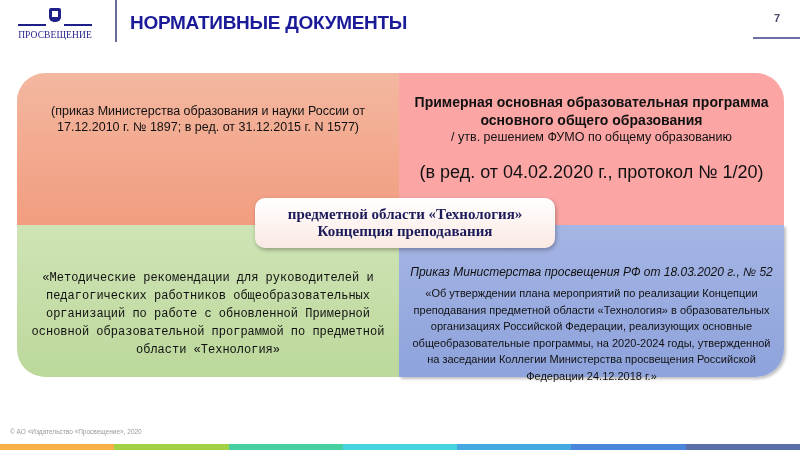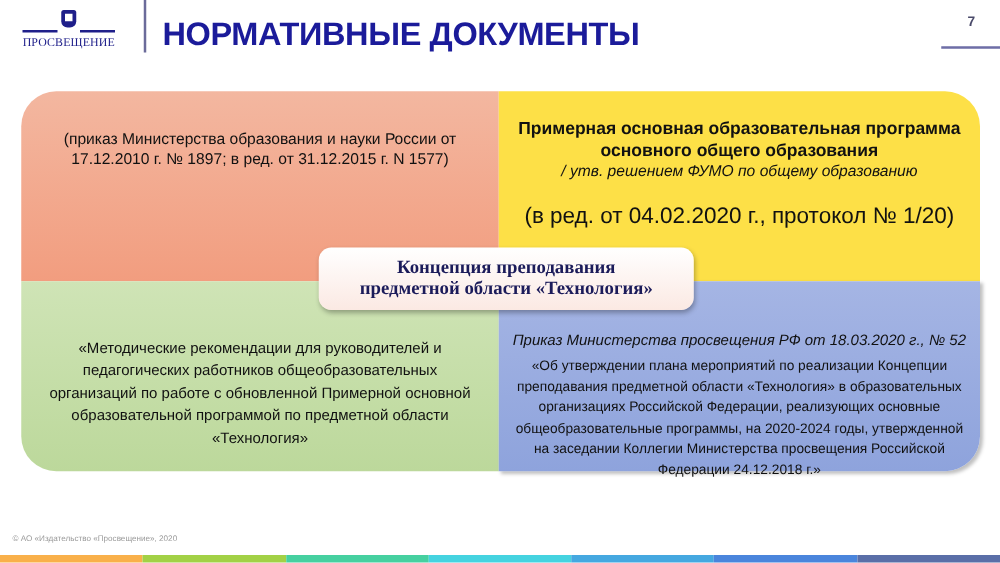--- a/index.html
+++ b/index.html
@@ -3,32 +3,32 @@
 <meta charset="utf-8">
 <style>
   html, body { margin:0; padding:0; }
   body { width:800px; height:450px; background:#ffffff; position:relative; overflow:hidden; font-family:"Liberation Sans", sans-serif; }
   .logo { position:absolute; left:14px; top:8px; width:82px; height:40px; }
   .logo-mark { position:absolute; left:35px; top:0; width:12px; height:14px; background:#1f1f8a; border-radius:2px 2px 5px 5px; }
   .logo-mark::after { content:""; position:absolute; left:3px; top:3px; width:6px; height:6px; background:#fff; }
   .logo-line { position:absolute; top:16px; height:2px; width:28px; background:#1f1f8a; }
   .logo-text { position:absolute; left:0; top:22px; width:82px; text-align:center; font-family:"Liberation Serif", serif; font-weight:normal; font-size:9.5px; color:#1f1f8a; letter-spacing:0.1px; }
   .vdivider { position:absolute; left:115px; top:0; width:2px; height:42px; background:#6b6b9a; }
-  .title { position:absolute; left:130px; top:12px; font-size:26px; font-weight:bold; color:#1b1b9a; letter-spacing:-0.3px; }
+  .title { position:absolute; left:130px; top:12px; font-size:19px; font-weight:bold; color:#1b1b9a; letter-spacing:-0.3px; }
   .page-num { position:absolute; left:774px; top:12px; font-size:11px; font-weight:bold; color:#4a4a6a; }
   .page-line { position:absolute; left:753px; top:37px; width:47px; height:2px; background:#6e6ea6; }
   .quad { position:absolute; box-sizing:border-box; text-align:center; color:#111; }
   .q1 { left:17px; top:73px; width:382px; height:152px; background:linear-gradient(180deg,#f3b7a0 0%,#f29d7f 100%); border-radius:28px 0 0 0; padding-top:30px; }
-  .q2 { left:399px; top:73px; width:385px; height:152px; background:#fde047; border-radius:0 28px 0 0; padding-top:20px; }
+  .q2 { left:399px; top:73px; width:385px; height:152px; background:#fca5a5; border-radius:0 28px 0 0; padding-top:20px; }
   .q3 { left:17px; top:225px; width:382px; height:152px; background:linear-gradient(180deg,#cfe4b6 0%,#bcd89b 100%); border-radius:0 0 0 28px; padding-top:44px; }
   .q4 { left:399px; top:225px; width:385px; height:152px; background:linear-gradient(180deg,#a5b5e4 0%,#8ea3dc 100%); border-radius:0 0 28px 0; padding-top:38px; box-shadow:2px 2px 3px rgba(0,0,0,0.25); }
   .q1 .h { font-weight:bold; font-size:14px; margin-bottom:8px; }
   .q1 .t { font-size:12.5px; line-height:16px; }
   .q2 .h { font-weight:bold; font-size:14px; line-height:18px; }
-  .q2 .i { font-style:italic; font-size:12.5px; line-height:17px; }
+  .q2 .i { font-size:12.5px; line-height:17px; }
   .q2 .t { font-size:18px; line-height:17px;margin-top:18px; }
   .q3 .i { font-style:italic; font-size:12px; line-height:18px; }
   .q3 .t { font-size:12px; line-height:18px; }
   .q4 .i { font-style:italic; font-size:12px; line-height:18px; margin-bottom:4px; }
   .q4 .t { font-size:11px; line-height:16.5px; }
   .center { position:absolute; left:255px; top:198px; width:300px; height:50px; background:linear-gradient(180deg,#ffffff 0%,#fbe9e3 100%); border-radius:10px; box-shadow:1px 2px 4px rgba(0,0,0,0.3); box-sizing:border-box; padding-top:8px; text-align:center; font-family:"Liberation Serif", serif; font-weight:bold; font-size:15px; line-height:17px; color:#1b1b5a; }
   .footer { position:absolute; left:10px; top:428px; font-size:6.5px; color:#9a9a9a; }
   .stripes { position:absolute; left:0; top:444px; width:800px; height:6px; display:flex; }
   .stripes span { flex:1; height:6px; }
 </style>
@@ -50,31 +50,31 @@
   <div class="t" style="padding:0 12px;">(приказ Министерства образования и науки России от 17.12.2010 г. № 1897; в ред. от  31.12.2015 г. N 1577)</div>
 </div>
 
 <div class="quad q2">
   <div class="h" style="padding:0 8px;">Примерная основная образовательная программа основного общего образования</div>
   <div class="i">/ утв. решением ФУМО по общему образованию</div>
   <div class="t">(в ред. от 04.02.2020 г., протокол  № 1/20)</div>
 </div>
 
 <div class="quad q3">
-  <div class="t" style="padding:0 14px;">«Методические рекомендации для руководителей и педагогических работников общеобразовательных организаций по работе с обновленной Примерной основной образовательной программой по предметной области «Технология»</div>
+  <div class="t" style="padding:0 14px;font-family:Liberation Mono, monospace;">«Методические рекомендации для руководителей и педагогических работников общеобразовательных организаций по работе с обновленной Примерной основной образовательной программой по предметной области «Технология»</div>
 </div>
 
 <div class="quad q4">
   <div class="i">Приказ Министерства просвещения РФ от 18.03.2020 г., № 52</div>
   <div class="t" style="padding:0 6px;">«Об утверждении плана мероприятий по реализации Концепции преподавания предметной области «Технология» в образовательных организациях Российской Федерации, реализующих основные общеобразовательные программы, на 2020-2024 годы, утвержденной на заседании Коллегии Министерства просвещения Российской Федерации 24.12.2018 г.»</div>
 </div>
 
 <div class="center">
+  <div>предметной области «Технология»</div>
   <div>Концепция преподавания</div>
-  <div>предметной области «Технология»</div>
 </div>
 
 <div class="footer">© АО «Издательство «Просвещение», 2020</div>
 
 <div class="stripes">
   <span style="background:#f9b04a"></span>
   <span style="background:#a2d146"></span>
   <span style="background:#46d0a0"></span>
   <span style="background:#45d3e0"></span>
   <span style="background:#45a8e0"></span>

